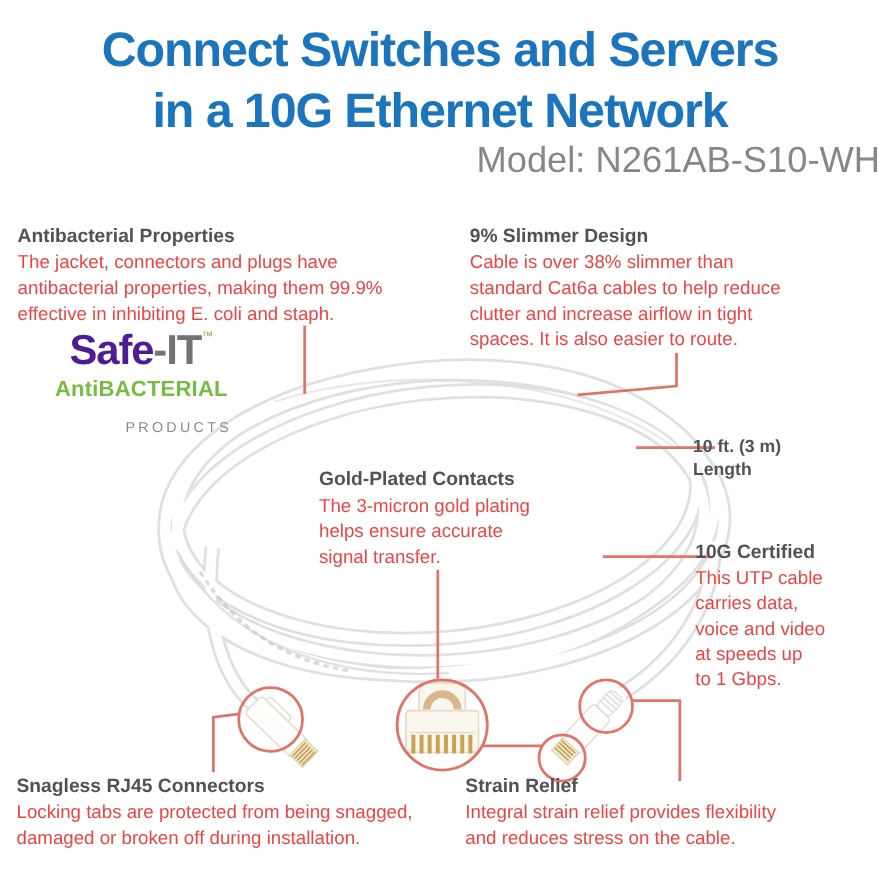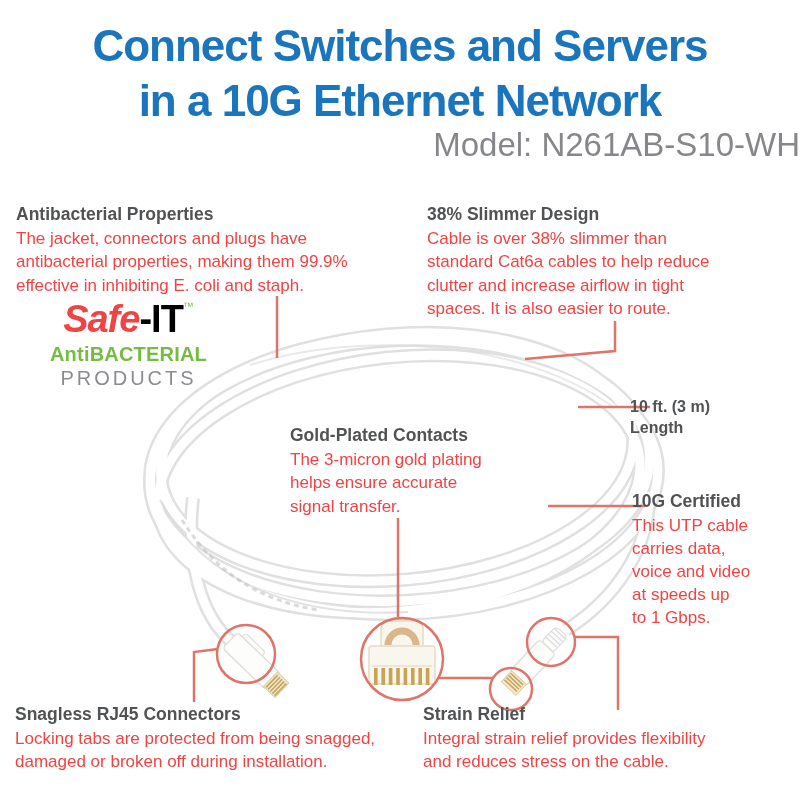--- a/index.html
+++ b/index.html
@@ -52,27 +52,27 @@
   .blk-gold          { left: 290px; top: 424px; width: 220px; }
   .blk-length        { left: 630px; top: 396px; width: 160px; }
   .blk-length .f-title { font-size: 16px; line-height: 21px; }
   .blk-certified     { left: 632px; top: 490px; width: 160px; }
   .blk-certified .f-body { line-height: 23px; }
   .blk-snagless      { left: 15px;  top: 703px; width: 415px; }
   .blk-strain        { left: 423px; top: 703px; width: 390px; }
 
   .logo { left: 46px; top: 300px; width: 165px; text-align: center; line-height: 1; }
   .logo-line1 { font-size: 38px; font-weight: 700; letter-spacing: -1px; }
-  .logo-safe { color: #ef4444; font-style: italic; }
-  .logo-it   { color: #000000; }
+  .logo-safe { color: #4c1d95; }
+  .logo-it   { color: #737373; }
   .logo-tm   { font-size: 11px; font-weight: 400; color: #76BC43; vertical-align: 22px; letter-spacing: 0; }
   .logo-line2 { margin-top: 6px; font-size: 20px; color: #76BC43; letter-spacing: 0.2px; }
   .logo-anti { font-weight: 700; }
   .logo-bact { font-weight: 700; text-align: center; }
-  .logo-line3 { margin-top: 4px; font-size: 20px; color: #8A8C8F; letter-spacing: 3px; font-weight: 400; }
+  .logo-line3 { margin-top: 18px; font-size: 13px; color: #8A8C8F; letter-spacing: 3px; font-weight: 400; text-align: right; }
 
   svg.illustration { position: absolute; left: 0; top: 0; }
 </style>
 </head>
 <body>
 
 <div class="canvas">
 
   <svg class="illustration" width="800" height="800" viewBox="0 0 800 800" xmlns="http://www.w3.org/2000/svg">
 
@@ -172,21 +172,21 @@
   <div class="abs model-line">Model: N261AB-S10-WH</div>
 
   <div class="abs feature blk-antibacterial">
     <div class="f-title">Antibacterial Properties</div>
     <div class="f-body pre">The jacket, connectors and plugs have
 antibacterial properties, making them 99.9%
 effective in inhibiting E. coli and staph.</div>
   </div>
 
   <div class="abs feature blk-slimmer">
-    <div class="f-title">38% Slimmer Design</div>
+    <div class="f-title">9% Slimmer Design</div>
     <div class="f-body pre">Cable is over 38% slimmer than
 standard Cat6a cables to help reduce
 clutter and increase airflow in tight
 spaces. It is also easier to route.</div>
   </div>
 
   <div class="abs feature blk-gold">
     <div class="f-title">Gold-Plated Contacts</div>
     <div class="f-body pre">The 3-micron gold plating
 helps ensure accurate

